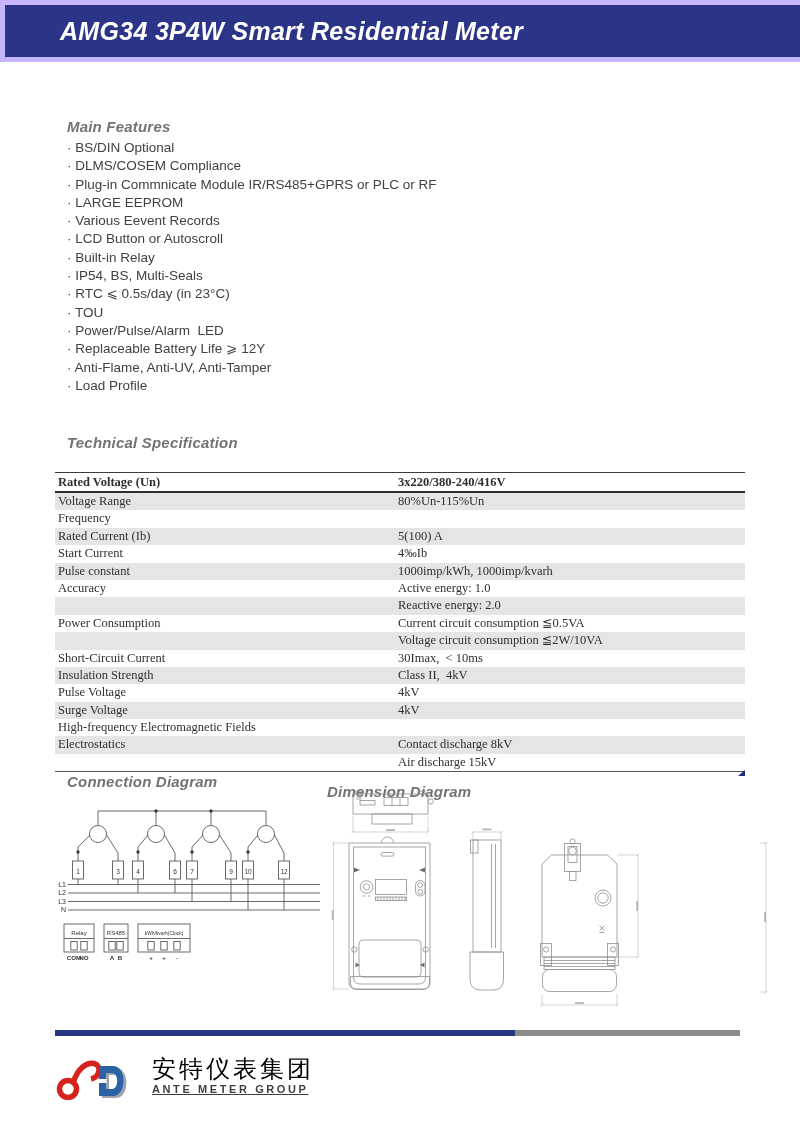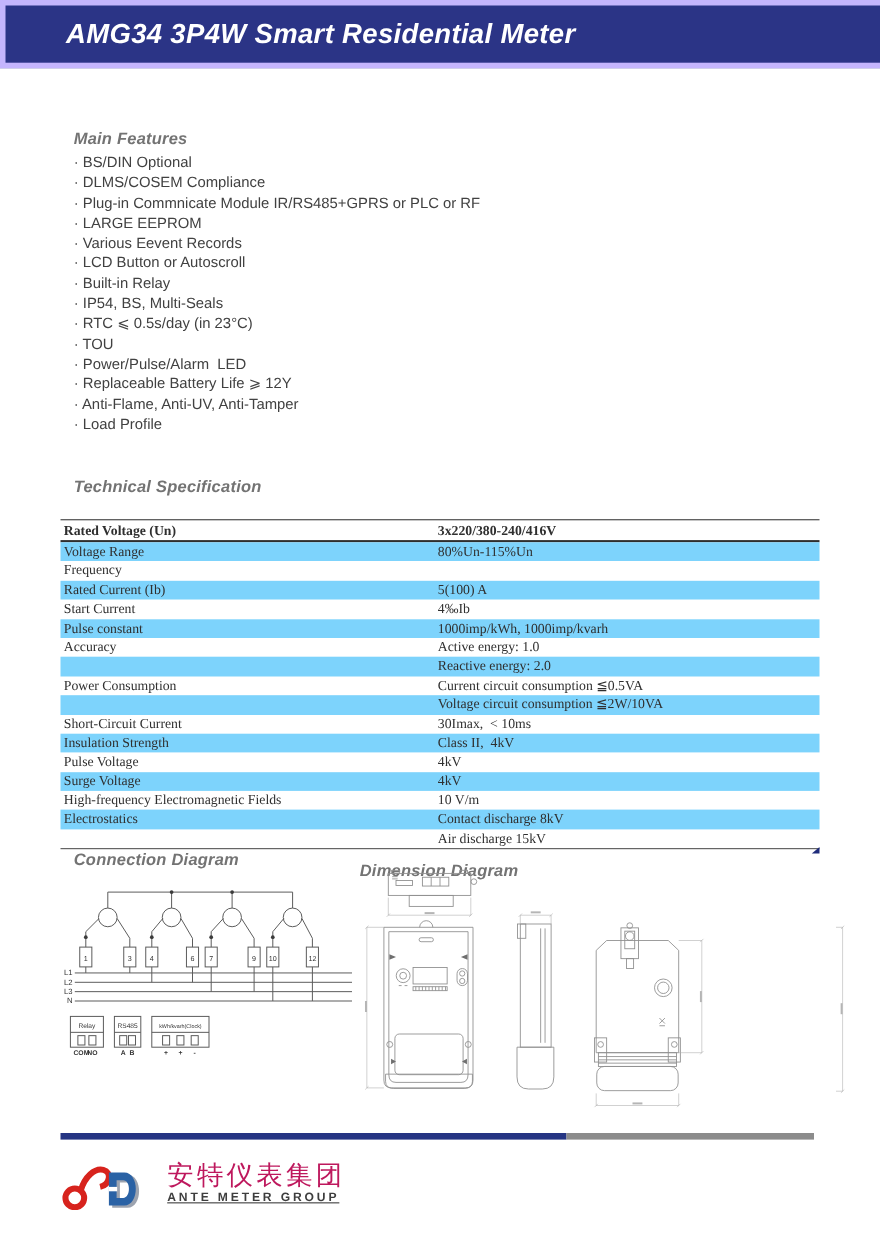--- a/index.html
+++ b/index.html
@@ -23,39 +23,39 @@
   
   .features-list{position:absolute;left:67px;top:139px;margin:0;padding:0;list-style:none;
                  font-size:13.5px;line-height:18.3px;color:#414141;white-space:pre;}
   .feature-item::before{content:"· ";}
 
   
   .spec-table{position:absolute;left:55px;top:472px;width:690px;font-size:12.5px;color:#2f2f2f;font-family:Liberation Serif, serif;}
   .spec-hrow{display:flex;height:18px;line-height:18px;font-weight:bold;
              border-top:1px solid #3c3c3c;border-bottom:2px solid #2e2e2e;}
   .spec-row{display:flex;height:17.4px;line-height:17.4px;white-space:pre;}
-  .spec-row.shaded{background:#7dd3fc;}
+  .spec-row.shaded{background:#e5e5e5;}
   .cell{overflow:hidden;}
   .cell.param{width:343px;padding-left:3px;box-sizing:border-box;}
   .cell.value{flex:1;}
   #spec-rows{border-bottom:1px solid #555;}
   .table-corner-mark{position:absolute;right:0px;bottom:-4px;width:0;height:0;
                      border-left:7px solid transparent;border-bottom:6px solid #1F2C7B;}
 
   
   #connection-svg{position:absolute;left:40px;top:793px;}
   #dimension-svg{position:absolute;left:330px;top:786px;}
 
   
   .footer-bar{position:absolute;left:55px;top:1030px;width:685px;height:6px;font-size:0;}
   .footer-bar .bar-blue{display:inline-block;width:460px;height:6px;background:#253583;}
   .footer-bar .bar-gray{display:inline-block;width:225px;height:6px;background:#8C8C8C;}
   #logo-svg{position:absolute;left:55px;top:1058px;}
   .logo-text{position:absolute;left:152px;top:1056px;}
-  .logo-text .cn{font-size:24px;letter-spacing:3px;color:#be185d;line-height:26px;}
+  .logo-text .cn{font-size:24px;letter-spacing:3px;color:#000000;line-height:26px;}
   .logo-text .en{font-size:11px;font-weight:bold;letter-spacing:2.6px;color:#3e3e3e;margin-top:1px;text-decoration:underline;}
 </style>
 </head>
 <body>
 
 <div class="page">
 
   <header class="banner">
     <h1>AMG34 3P4W Smart Residential Meter</h1>
   </header>
@@ -76,21 +76,21 @@
         <div class="spec-row"><div class="cell param">Start Current</div><div class="cell value">4‰Ib</div></div>
         <div class="spec-row shaded"><div class="cell param">Pulse constant</div><div class="cell value">1000imp/kWh, 1000imp/kvarh</div></div>
         <div class="spec-row"><div class="cell param">Accuracy</div><div class="cell value">Active energy: 1.0</div></div>
         <div class="spec-row shaded"><div class="cell param"></div><div class="cell value">Reactive energy: 2.0</div></div>
         <div class="spec-row"><div class="cell param">Power Consumption</div><div class="cell value">Current circuit consumption ≦0.5VA</div></div>
         <div class="spec-row shaded"><div class="cell param"></div><div class="cell value">Voltage circuit consumption ≦2W/10VA</div></div>
         <div class="spec-row"><div class="cell param">Short-Circuit Current</div><div class="cell value">30Imax,  &lt; 10ms</div></div>
         <div class="spec-row shaded"><div class="cell param">Insulation Strength</div><div class="cell value">Class II,  4kV</div></div>
         <div class="spec-row"><div class="cell param">Pulse Voltage</div><div class="cell value">4kV</div></div>
         <div class="spec-row shaded"><div class="cell param">Surge Voltage</div><div class="cell value">4kV</div></div>
-        <div class="spec-row"><div class="cell param">High-frequency Electromagnetic Fields</div><div class="cell value">10 V/m</div></div>
+        <div class="spec-row"><div class="cell param">High-frequency Electromagnetic Fields</div></div>
         <div class="spec-row shaded"><div class="cell param">Electrostatics</div><div class="cell value">Contact discharge 8kV</div></div>
         <div class="spec-row"><div class="cell param"></div><div class="cell value">Air discharge 15kV</div></div>
       </div>
     <div class="table-corner-mark"></div>
   </div>
 
   <h2 class="sec-heading" id="connection-heading">Connection Diagram</h2>
   <h2 class="sec-heading" id="dimension-heading">Dimension Diagram</h2>
 
   <svg id="connection-svg" width="280" height="192" viewBox="0 0 280 192">

